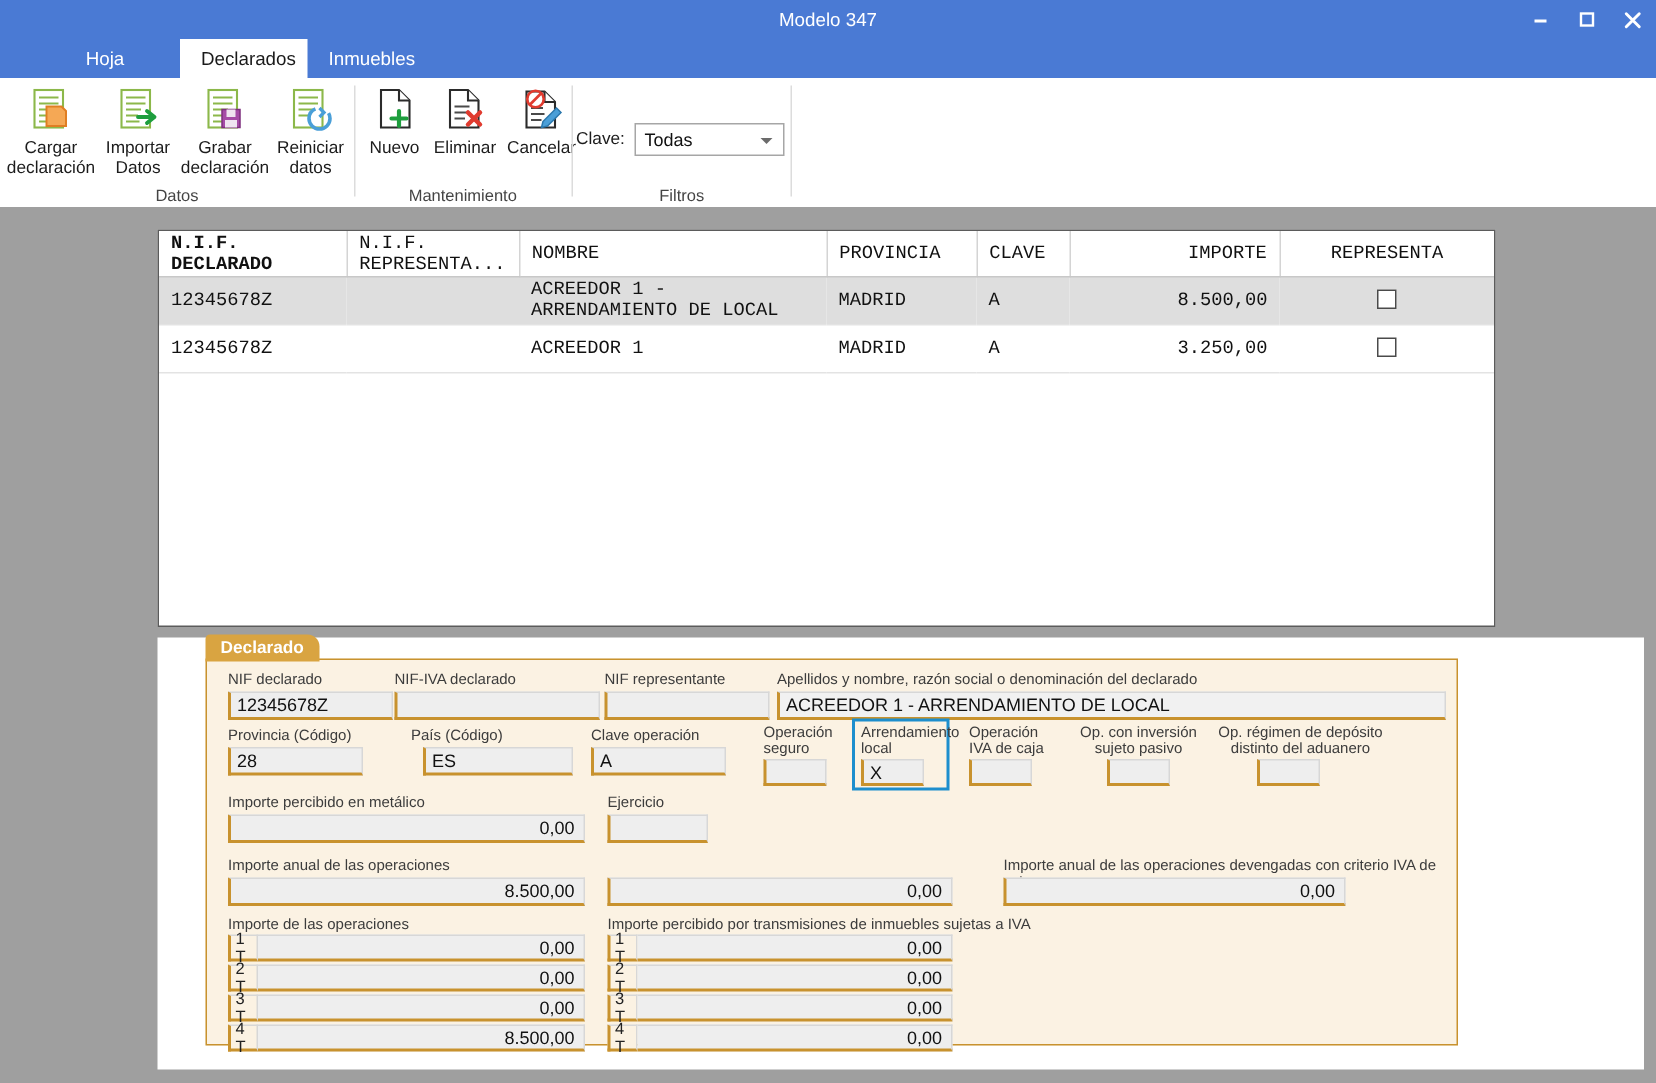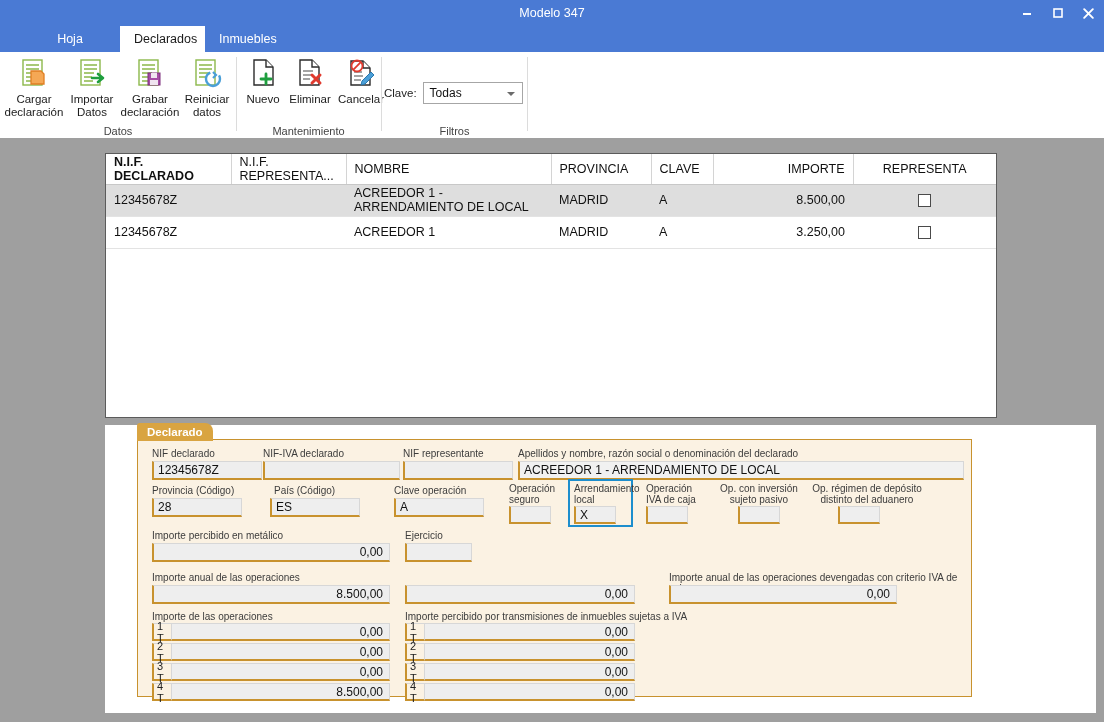--- a/index.html
+++ b/index.html
@@ -74,21 +74,21 @@
     position:absolute; right:7px; top:9px; width:0;height:0;
     border-left:4px solid transparent; border-right:4px solid transparent;
     border-top:4px solid #6b6b6b;
   }
 
   
   .gridwrap{
     position:absolute; left:105px; top:153px; width:892px; height:265px;
     background:#ffffff; border:1px solid #5b5b5b;
   }
-  table.grid{ width:100%; border-collapse:collapse; table-layout:fixed; }
+  table.grid{ width:100%; border-collapse:collapse; table-layout:fixed;font-family:Liberation Mono, monospace; }
   table.grid th{
     height:30px; font-size:12.5px; color:#101010; font-weight:normal;
     text-align:left; padding:0 8px; border-right:1px solid #d4d4d4;
     border-bottom:1px solid #c8c8c8; background:#ffffff; vertical-align:middle;
   }
   table.grid th.sorted{ font-weight:bold; }
   table.grid th.num{ text-align:right; }
   table.grid th.ctr{ text-align:center; padding:0 4px; }
   table.grid td{
     height:32px; font-size:12.5px; color:#111; padding:0 8px;
@@ -365,21 +365,21 @@
     <div class="fld-label" style="left:265px; top:8px;">NIF representante</div>
     <div class="fld" style="left:265px; top:21px; width:110px; height:19px;"></div>
 
     <div class="fld-label" style="left:380px; top:8px;">Apellidos y nombre, razón social o denominación del declarado</div>
     <div class="fld wide" style="left:380px; top:21px; width:446px; height:19px;">ACREEDOR 1 - ARRENDAMIENTO DE LOCAL</div>
 
     <div class="fld-label" style="left:14px; top:45px;">Provincia (Código)</div>
     <div class="fld" style="left:14px; top:58px; width:90px; height:19px;">28</div>
 
     <div class="fld-label" style="left:136px; top:45px;">País (Código)</div>
-    <div class="fld" style="left:132px; top:58px; width:90px; height:19px;">ES</div>
+    <div class="fld" style="left:144px; top:58px; width:100px; height:19px;">ES</div>
 
     <div class="fld-label" style="left:256px; top:45px;">Clave operación</div>
     <div class="fld" style="left:256px; top:58px; width:90px; height:19px;">A</div>
 
     <div class="fld-label" style="left:371px; top:43px; width:55px;">Operación
 seguro</div>
     <div class="fld" style="left:371px; top:66px; width:42px; height:18px;"></div>
 
     <div class="hl" style="left:430px; top:39px; width:65px; height:48px;"></div>
     <div class="fld-label" style="left:436px; top:43px; width:58px;">Arrendamiento

